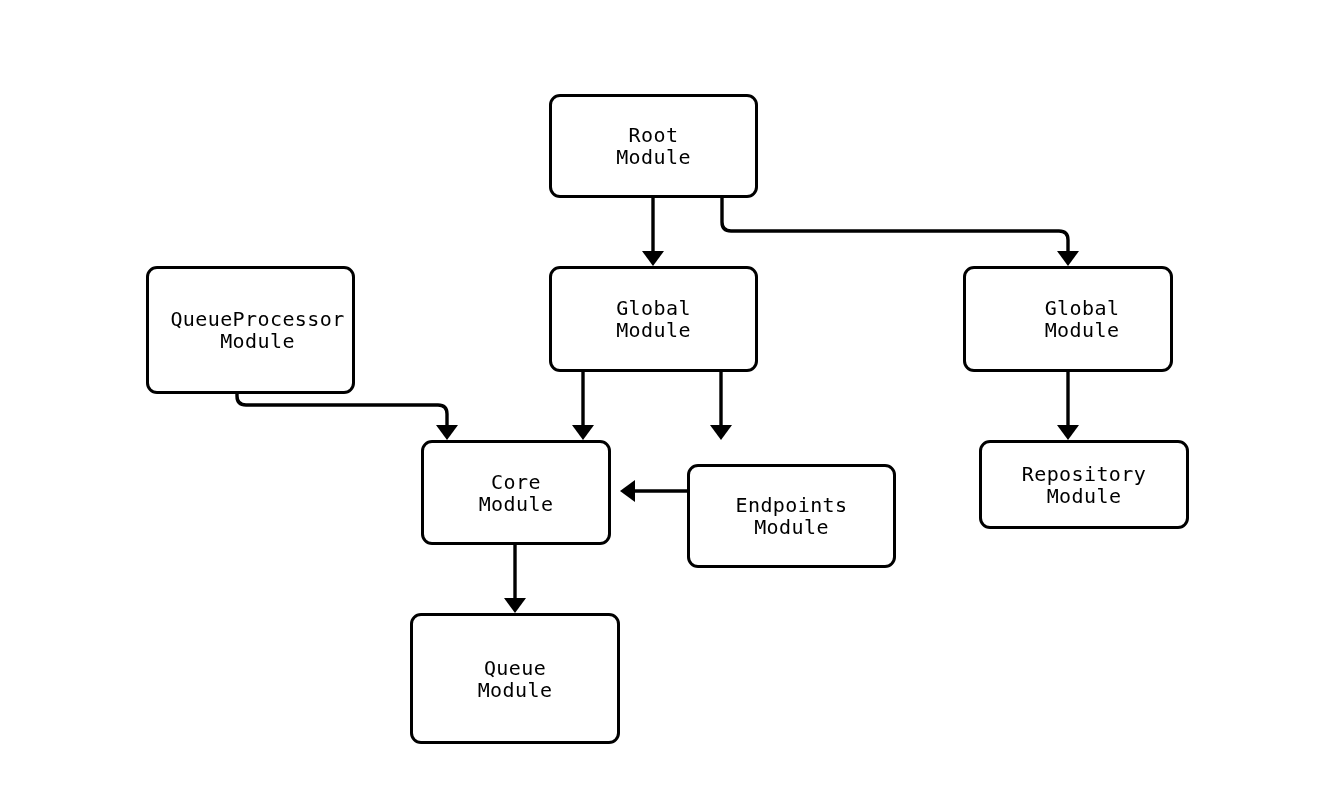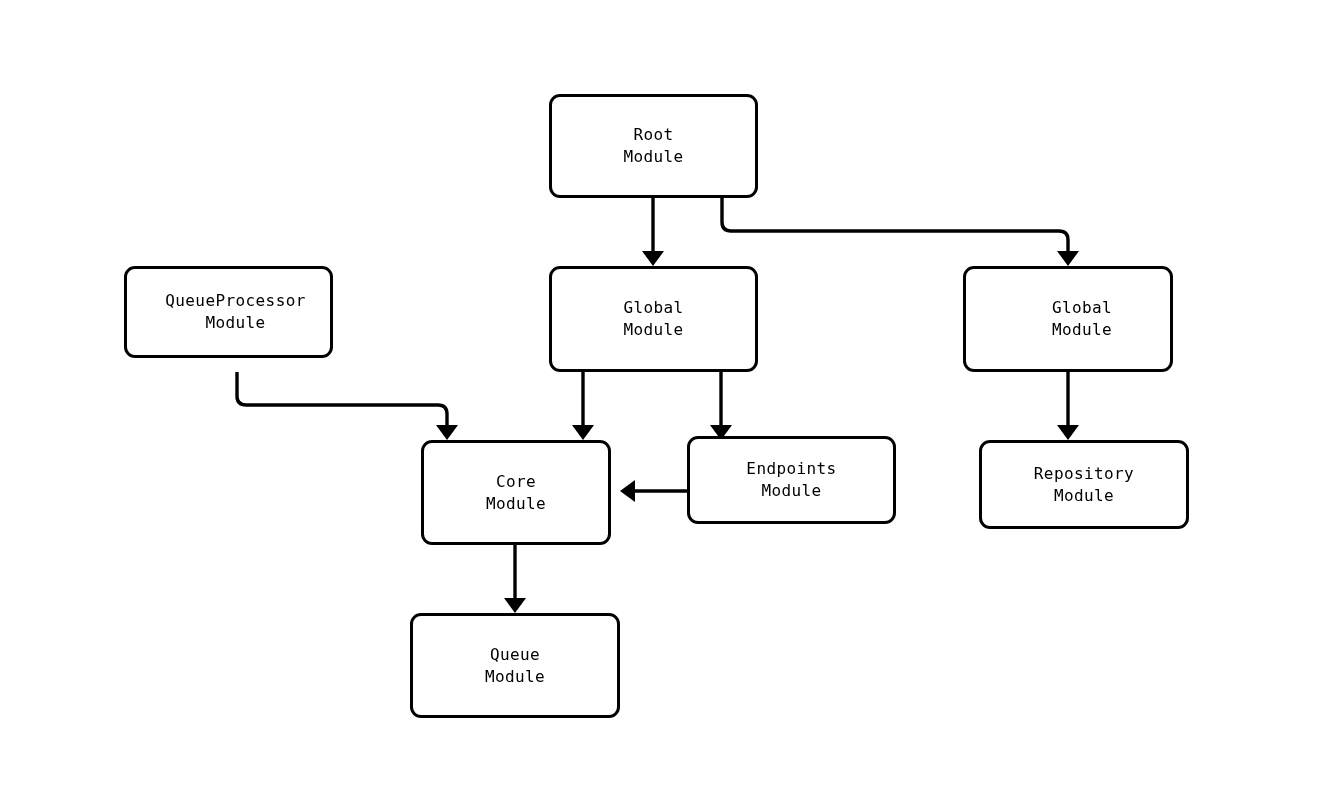--- a/index.html
+++ b/index.html
@@ -34,21 +34,21 @@
     border-radius: 11px;
     display: flex;
     flex-direction: column;
     align-items: center;
     justify-content: center;
     z-index: 2;
   }
   .node-line {
     display: block;
     font-family: "DejaVu Sans Mono", "Liberation Mono", monospace;
-    font-size: 16px;
+    font-size: 20px;
     line-height: 22px;
     color: #000000;
     letter-spacing: 0.4px;
     white-space: pre;
     text-align: center;
   }
 </style>
 </head>
 <body>
 
@@ -84,41 +84,41 @@
       </g>
       <g>
         <path d="M 515 545 L 515 605" fill="none" stroke="#000000" stroke-width="3.4" stroke-linecap="butt"></path>
         <polygon points="504,598 526,598 515,613" fill="#000000"></polygon>
       </g>
     </svg>
 <div class="node" style="left: 549px; top: 94px; width: 209px; height: 104px; border-color: rgb(0, 0, 0);">
       <span class="node-line" style="color: rgb(0, 0, 0);">Root</span>
       <span class="node-line" style="color: rgb(0, 0, 0);">Module</span>
     </div>
-    <div class="node" style="left: 124px; top: 266px; width: 209px; height: 92px; border-color: rgb(0, 0, 0); padding-left: 14px;">
+    <div class="node" style="left: 146px; top: 266px; width: 209px; height: 128px; border-color: rgb(0, 0, 0); padding-left: 14px;">
       <span class="node-line" style="color: rgb(0, 0, 0);">QueueProcessor</span>
       <span class="node-line" style="color: rgb(0, 0, 0);">Module</span>
     </div>
     <div class="node" style="left: 549px; top: 266px; width: 209px; height: 106px; border-color: rgb(0, 0, 0);">
       <span class="node-line" style="color: rgb(0, 0, 0);">Global</span>
       <span class="node-line" style="color: rgb(0, 0, 0);">Module</span>
     </div>
     <div class="node" style="left: 963px; top: 266px; width: 210px; height: 106px; border-color: rgb(0, 0, 0); padding-left: 28px;">
       <span class="node-line" style="color: rgb(0, 0, 0);">Global</span>
       <span class="node-line" style="color: rgb(0, 0, 0);">Module</span>
     </div>
     <div class="node" style="left: 421px; top: 440px; width: 190px; height: 105px; border-color: rgb(0, 0, 0);">
       <span class="node-line" style="color: rgb(0, 0, 0);">Core</span>
       <span class="node-line" style="color: rgb(0, 0, 0);">Module</span>
     </div>
-    <div class="node" style="left: 687px; top: 436px; width: 209px; height: 88px; border-color: rgb(0, 0, 0);">
+    <div class="node" style="left: 687px; top: 464px; width: 209px; height: 104px; border-color: rgb(0, 0, 0);">
       <span class="node-line" style="color: rgb(0, 0, 0);">Endpoints</span>
       <span class="node-line" style="color: rgb(0, 0, 0);">Module</span>
     </div>
     <div class="node" style="left: 963px; top: 440px; width: 210px; height: 89px; border-color: rgb(0, 0, 0); margin-left: 16px;">
       <span class="node-line" style="color: rgb(0, 0, 0);">Repository</span>
       <span class="node-line" style="color: rgb(0, 0, 0);">Module</span>
     </div>
-    <div class="node" style="left: 410px; top: 613px; width: 210px; height: 105px; border-color: rgb(0, 0, 0);">
+    <div class="node" style="left: 410px; top: 613px; width: 210px; height: 131px; border-color: rgb(0, 0, 0);">
       <span class="node-line" style="color: rgb(0, 0, 0);">Queue</span>
       <span class="node-line" style="color: rgb(0, 0, 0);">Module</span>
     </div>
   </div>
 
 </body></html>

